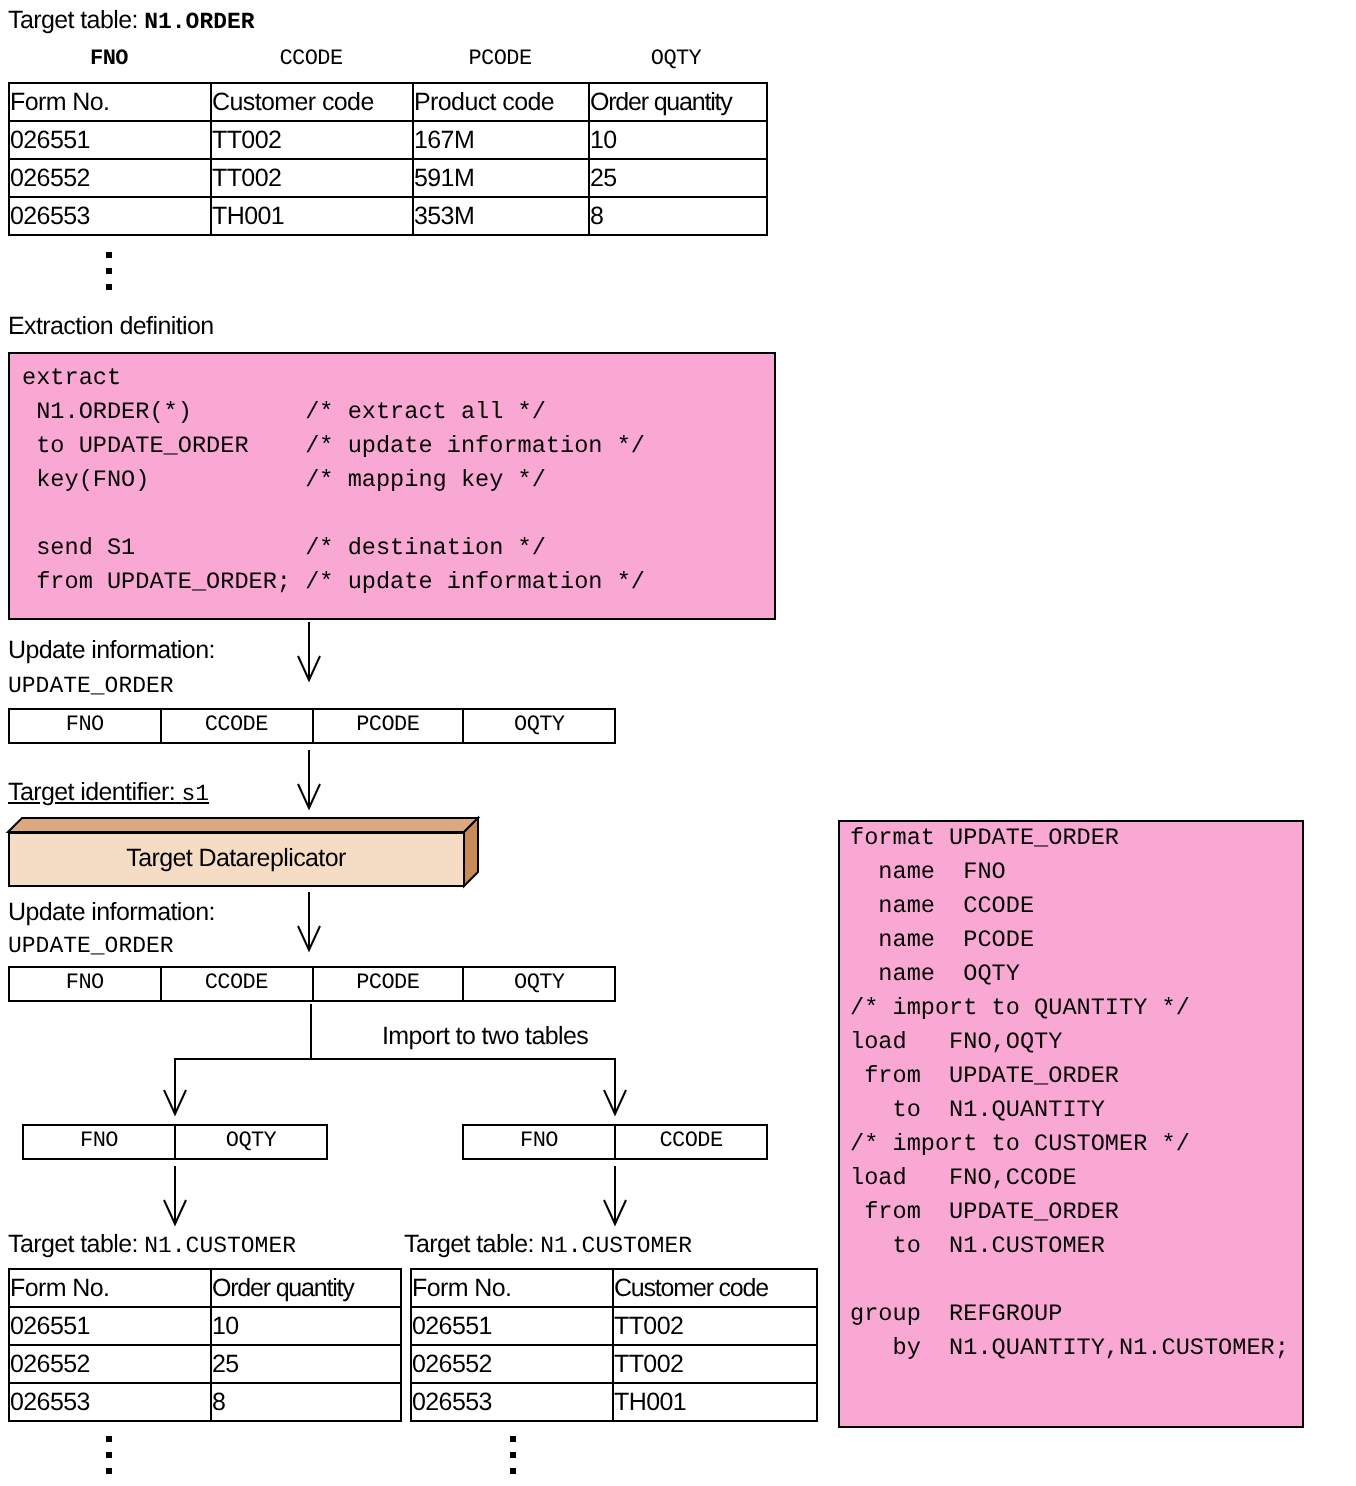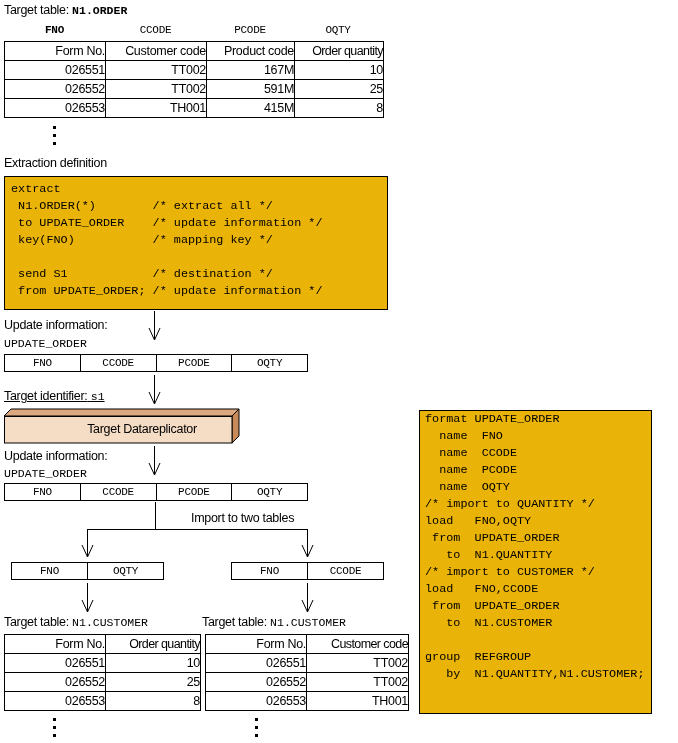--- a/index.html
+++ b/index.html
@@ -1,26 +1,26 @@
 <!DOCTYPE html>
 <html><head>
 <meta charset="utf-8">
 <style>
   html, body { margin:0; padding:0; background:#ffffff; }
   body { width:678px; height:743px; position:relative; overflow:hidden;
          font-family:"Liberation Sans", sans-serif; font-size:12.5px; color:#000; letter-spacing:-0.3px; }
   .mono { font-family:"Liberation Mono", monospace; font-size:11.5px; letter-spacing:0; }
   .label { position:absolute; white-space:nowrap; }
   table.grid { position:absolute; border-collapse:collapse; table-layout:fixed; }
-  table.grid td { border:1px solid #000; text-align:right; height:18px; padding:0; font-size:12.5px; white-space:nowrap; overflow:hidden; }
+  table.grid td { border:1px solid #000; text-align:left; height:18px; padding:0; font-size:12.5px; white-space:nowrap; overflow:hidden; }
   .bar { position:absolute; display:flex; border:1px solid #000; height:18px; box-sizing:border-box; }
   .bar > div { flex:1; text-align:center; line-height:16px; border-left:1px solid #000; font-family:"Liberation Mono", monospace; font-size:11px; }
   .bar > div:first-child { border-left:none; }
   .colhead { position:absolute; font-family:"Liberation Mono", monospace; font-size:11px; text-align:center; }
-  .codebox { position:absolute; border:1px solid #000; box-sizing:border-box; background:#eab308; }
+  .codebox { position:absolute; border:1px solid #000; box-sizing:border-box; background:#f9a8d4; }
   .codebox pre { margin:0; font-family:"Liberation Mono", monospace; font-size:11.8px; line-height:17px; letter-spacing:0; }
   .dots { position:absolute; width:4px; }
   .dots span { display:block; width:3px; height:3px; background:#000; margin-bottom:5px; }
   svg.lines { position:absolute; left:0; top:0; }
 </style>
 </head>
 <body>
 
 <svg class="lines" width="678" height="743">
   <g stroke="#000" stroke-width="1" fill="none">
@@ -83,21 +83,21 @@
   </tr>
   <tr>
     <td>026552</td>
     <td>TT002</td>
     <td>591M</td>
     <td>25</td>
   </tr>
   <tr>
     <td>026553</td>
     <td>TH001</td>
-    <td>415M</td>
+    <td>353M</td>
     <td>8</td>
   </tr>
 </tbody>
   </table>
 <div class="dots" style="left:53px;top:126px;">
     <span></span>
     <span></span>
     <span></span>
   </div>
 
@@ -119,21 +119,21 @@
   <div>CCODE</div>
   <div>PCODE</div>
   <div>OQTY</div>
 </div>
 
 <div class="label" style="left:4px;top:389px;text-decoration:underline;">
   <span>Target identifier:</span>
   <span class="mono" style="text-transform:lowercase;">S1</span>
 </div>
 
-<div class="label" style="left:4px;top:422px;width:228px;text-align:center;padding-left:24px;">Target Datareplicator</div>
+<div class="label" style="left:4px;top:422px;width:228px;text-align:center;">Target Datareplicator</div>
 
 <div class="label" style="left:4px;top:449px;">Update information:</div>
 <div class="label mono" style="left:4px;top:467px;">UPDATE_ORDER</div>
 <div class="bar" style="left:4px;top:483px;width:304px;">
   <div>FNO</div>
   <div>CCODE</div>
   <div>PCODE</div>
   <div>OQTY</div>
 </div>
 

